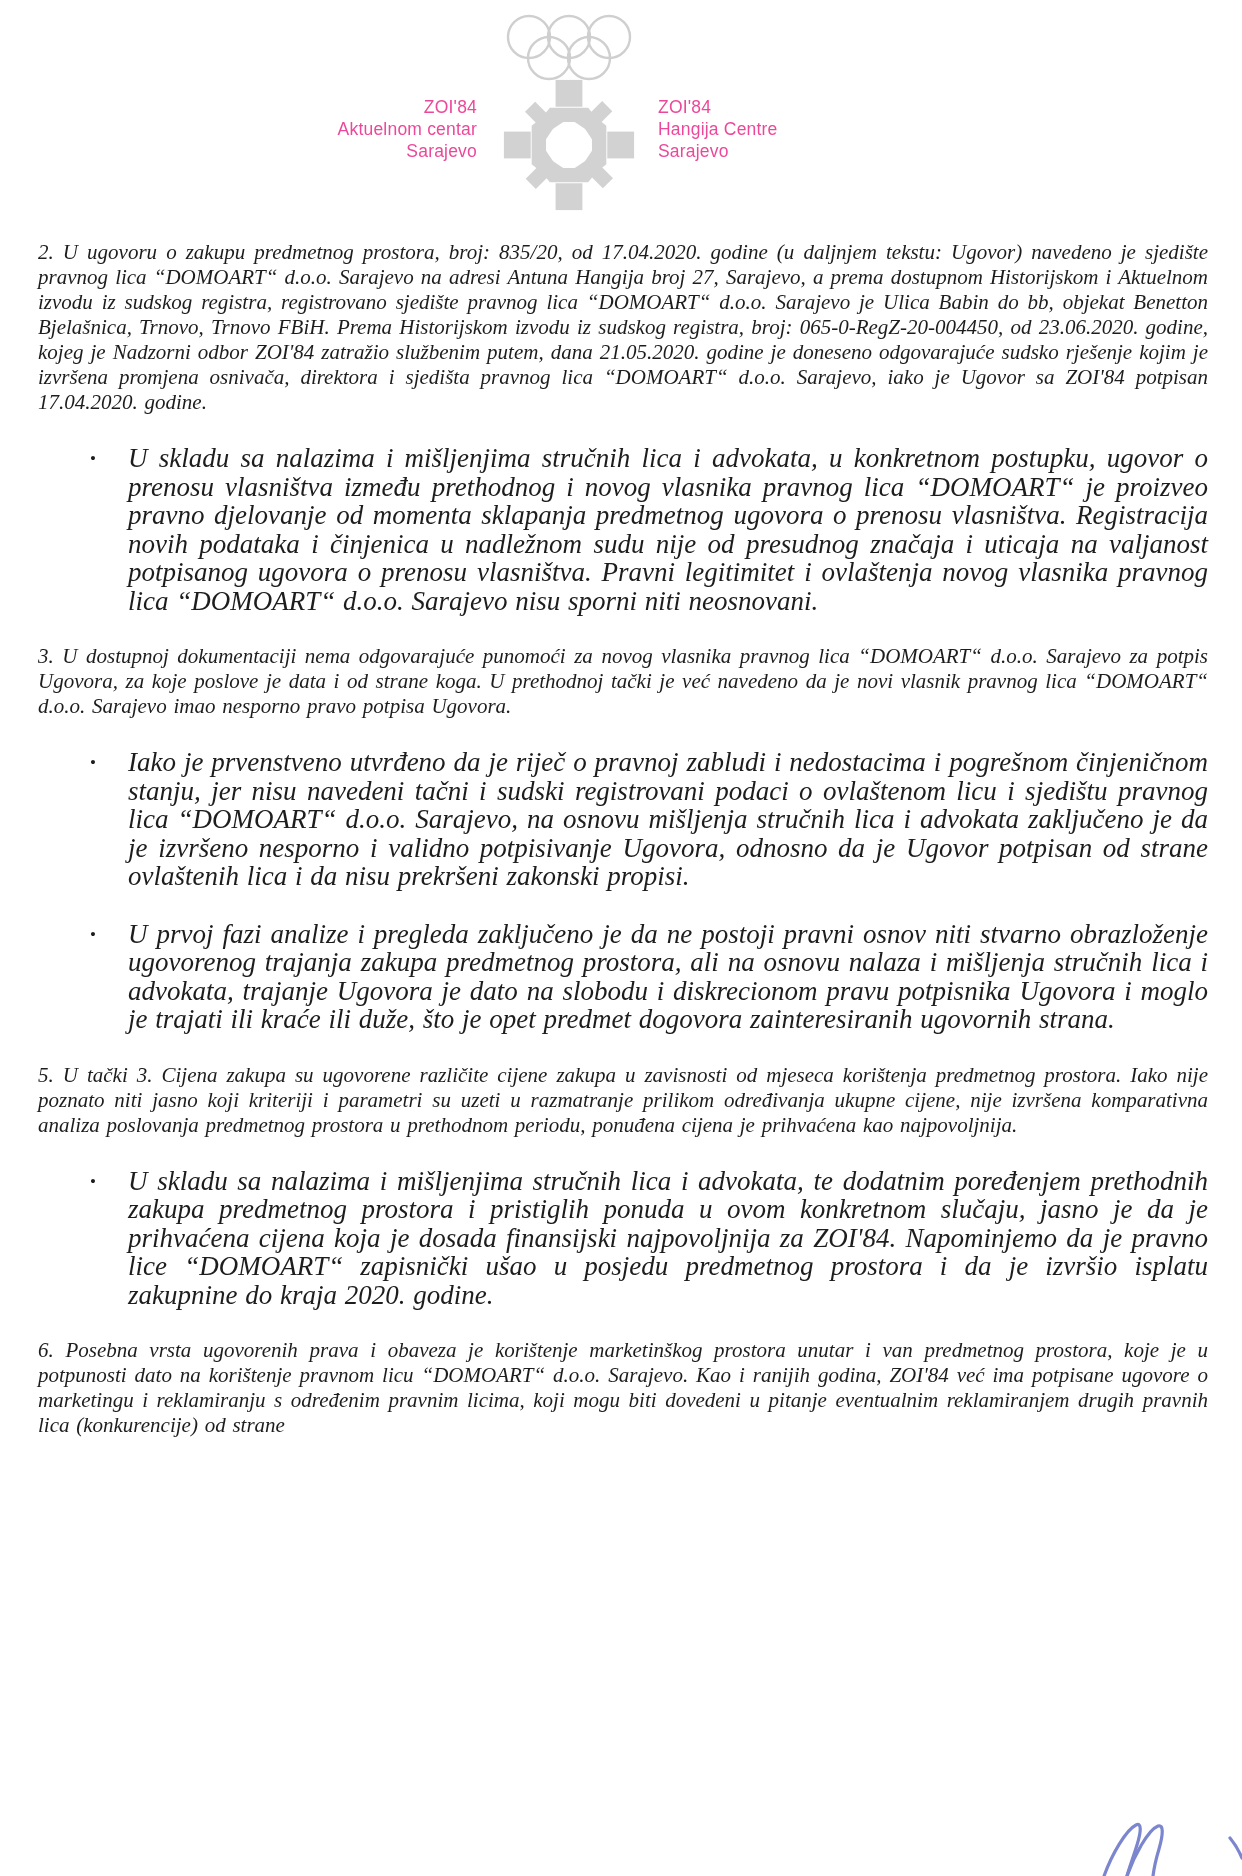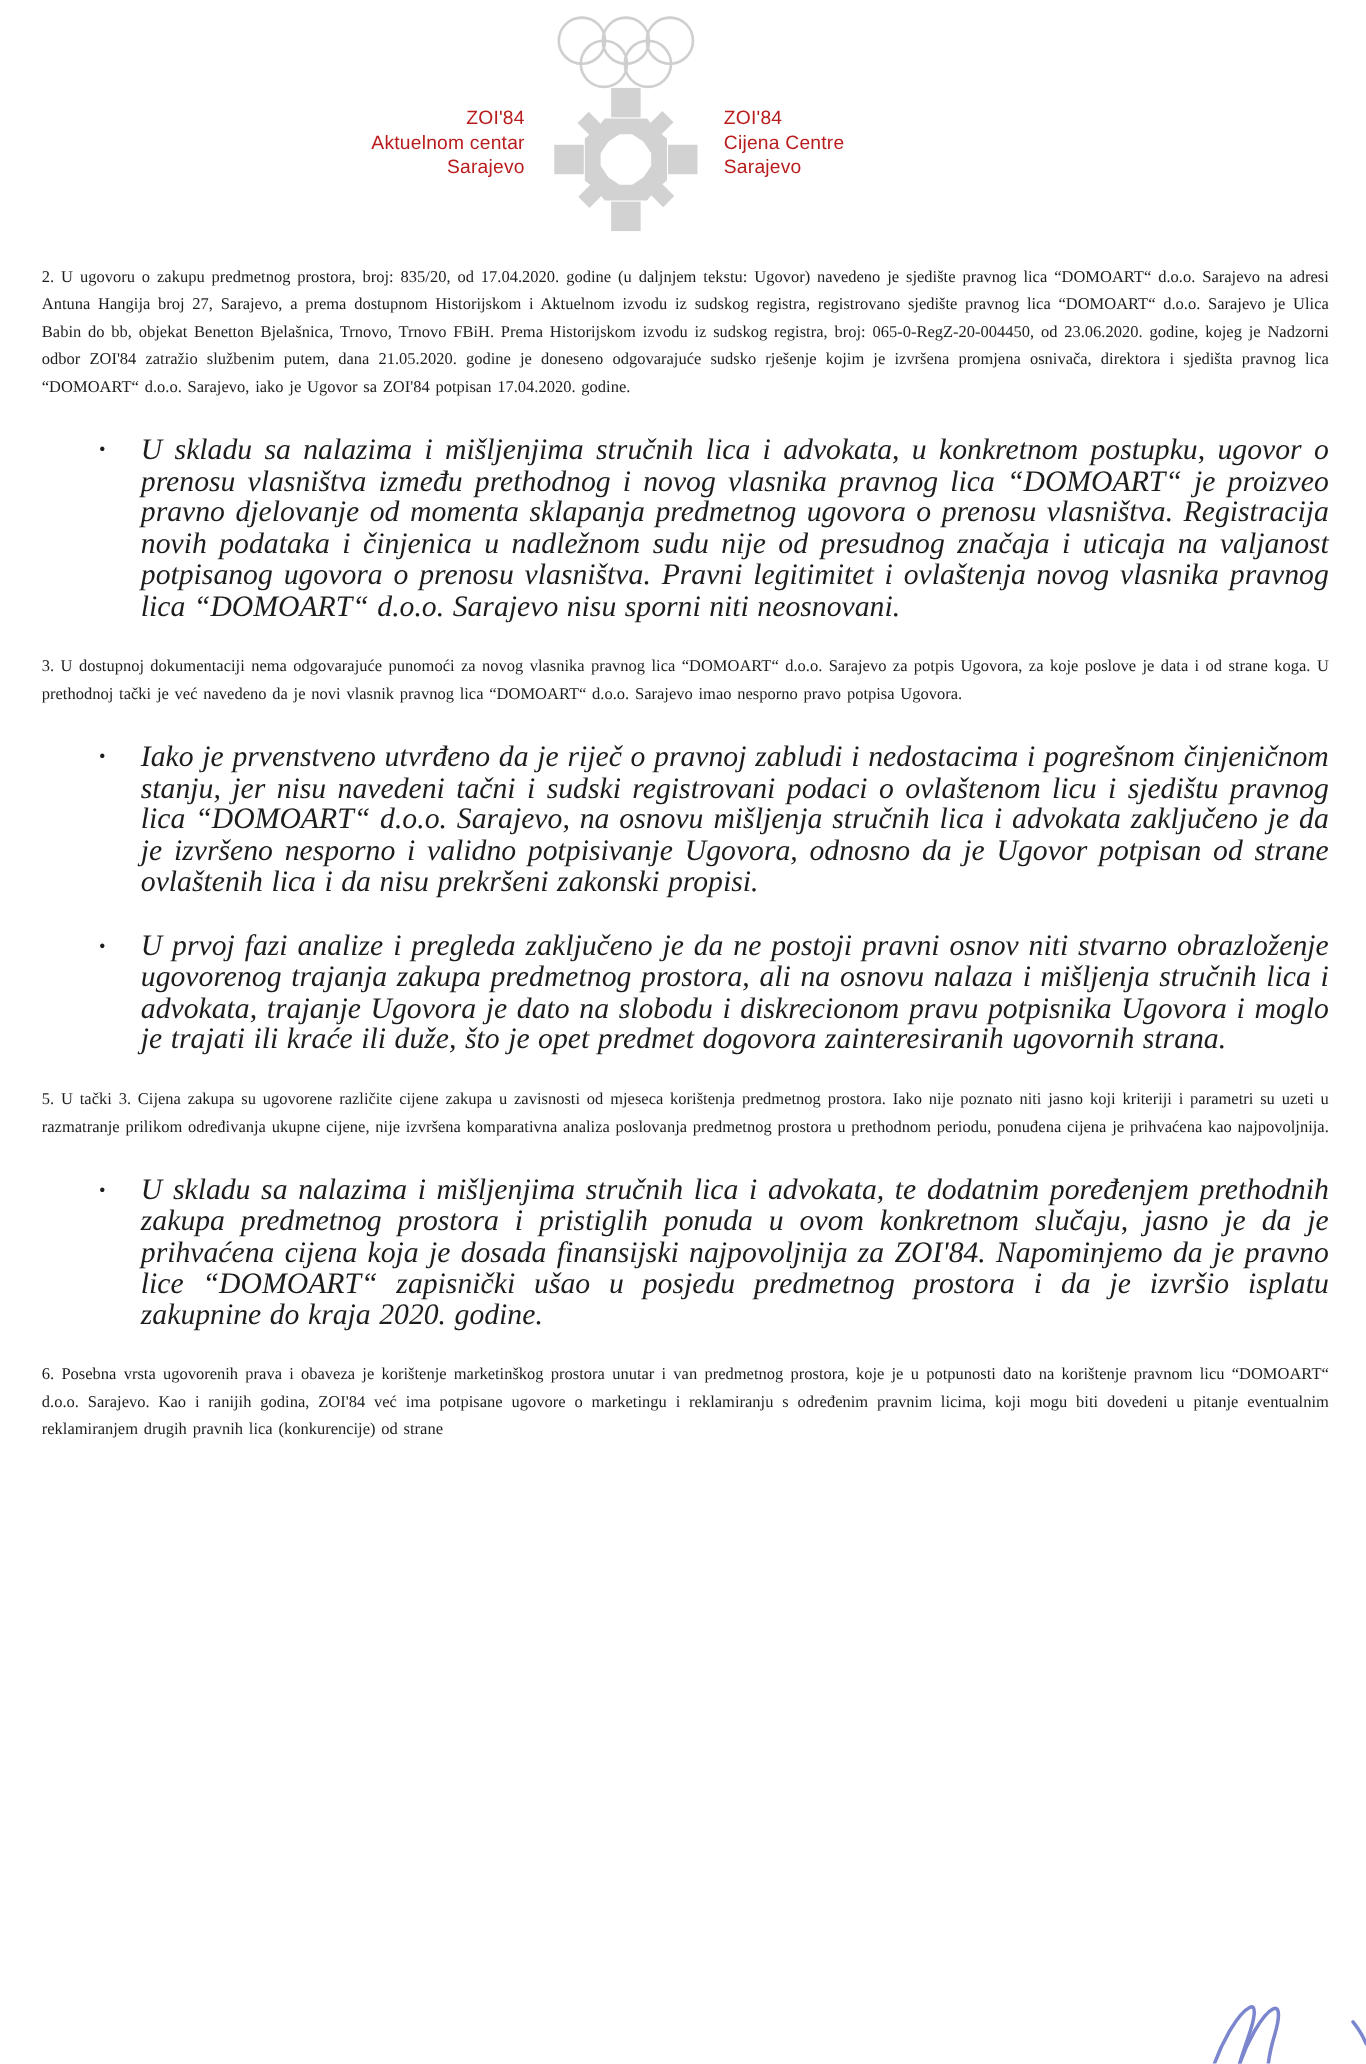--- a/index.html
+++ b/index.html
@@ -13,33 +13,34 @@
   .header{position:relative;height:222px;}
   .logo{
     position:absolute;left:502px;top:12px;width:134px;
     display:flex;flex-direction:column;align-items:center;
   }
   .logo svg{display:block;}
   .snowflake{margin-top:-6px;}
   .org-block{
     position:absolute;top:96px;
     font-family:"Liberation Sans", sans-serif;
-    font-size:17.5px;line-height:22px;color:#b91c1c;
+    font-size:17.5px;line-height:22px;color:#ec4899;
     letter-spacing:.2px;
   }
   .org-left{right:765px;text-align:right;}
   .org-right{left:658px;text-align:left;}
   
   .content{
     position:absolute;left:38px;right:34px;top:240px;
   }
   .para{
-    font-size:15px;line-height:25px;text-align:justify;
+    font-size:21px;line-height:25px;text-align:justify;
     word-spacing:1.5px;
     margin:0 0 29px 0;
+    font-style:italic;
   }
   .bullet{
     display:flex;align-items:flex-start;
     margin:0 0 29px 52px;
   }
   .bullet .marker{
     flex:0 0 38px;font-size:17px;line-height:28px;
     padding-top:1px;color:#1d1d1d;
   }
   .bullet .btext{
@@ -92,21 +93,21 @@
           <rect x="97" y="62" width="30" height="15" transform="rotate(135 70 70)"></rect>
           <rect x="97" y="62" width="30" height="15" transform="rotate(225 70 70)"></rect>
           <rect x="97" y="62" width="30" height="15" transform="rotate(315 70 70)"></rect>
         </g>
       </g>
     </svg>
   </div>
 
   <div class="org-block org-right">
     <div>ZOI'84</div>
-    <div>Cijena Centre</div>
+    <div>Hangija Centre</div>
     <div>Sarajevo</div>
   </div>
 </div>
 
 <div class="content">
 
   <p class="para">2. U ugovoru o zakupu predmetnog prostora, broj: 835/20, od 17.04.2020. godine (u daljnjem tekstu: Ugovor) navedeno je sjedište pravnog lica “DOMOART“ d.o.o. Sarajevo na adresi Antuna Hangija broj 27, Sarajevo, a prema dostupnom Historijskom i Aktuelnom izvodu iz sudskog registra, registrovano sjedište pravnog lica “DOMOART“ d.o.o. Sarajevo je Ulica Babin do bb, objekat Benetton Bjelašnica, Trnovo, Trnovo FBiH. Prema Historijskom izvodu iz sudskog registra, broj: 065-0-RegZ-20-004450, od 23.06.2020. godine, kojeg je Nadzorni odbor ZOI'84 zatražio službenim putem, dana 21.05.2020. godine je doneseno odgovarajuće sudsko rješenje kojim je izvršena promjena osnivača, direktora i sjedišta pravnog lica “DOMOART“ d.o.o. Sarajevo, iako je Ugovor sa ZOI'84 potpisan 17.04.2020. godine.</p>
 
   <div class="bullet">
     <span class="marker">•</span>

